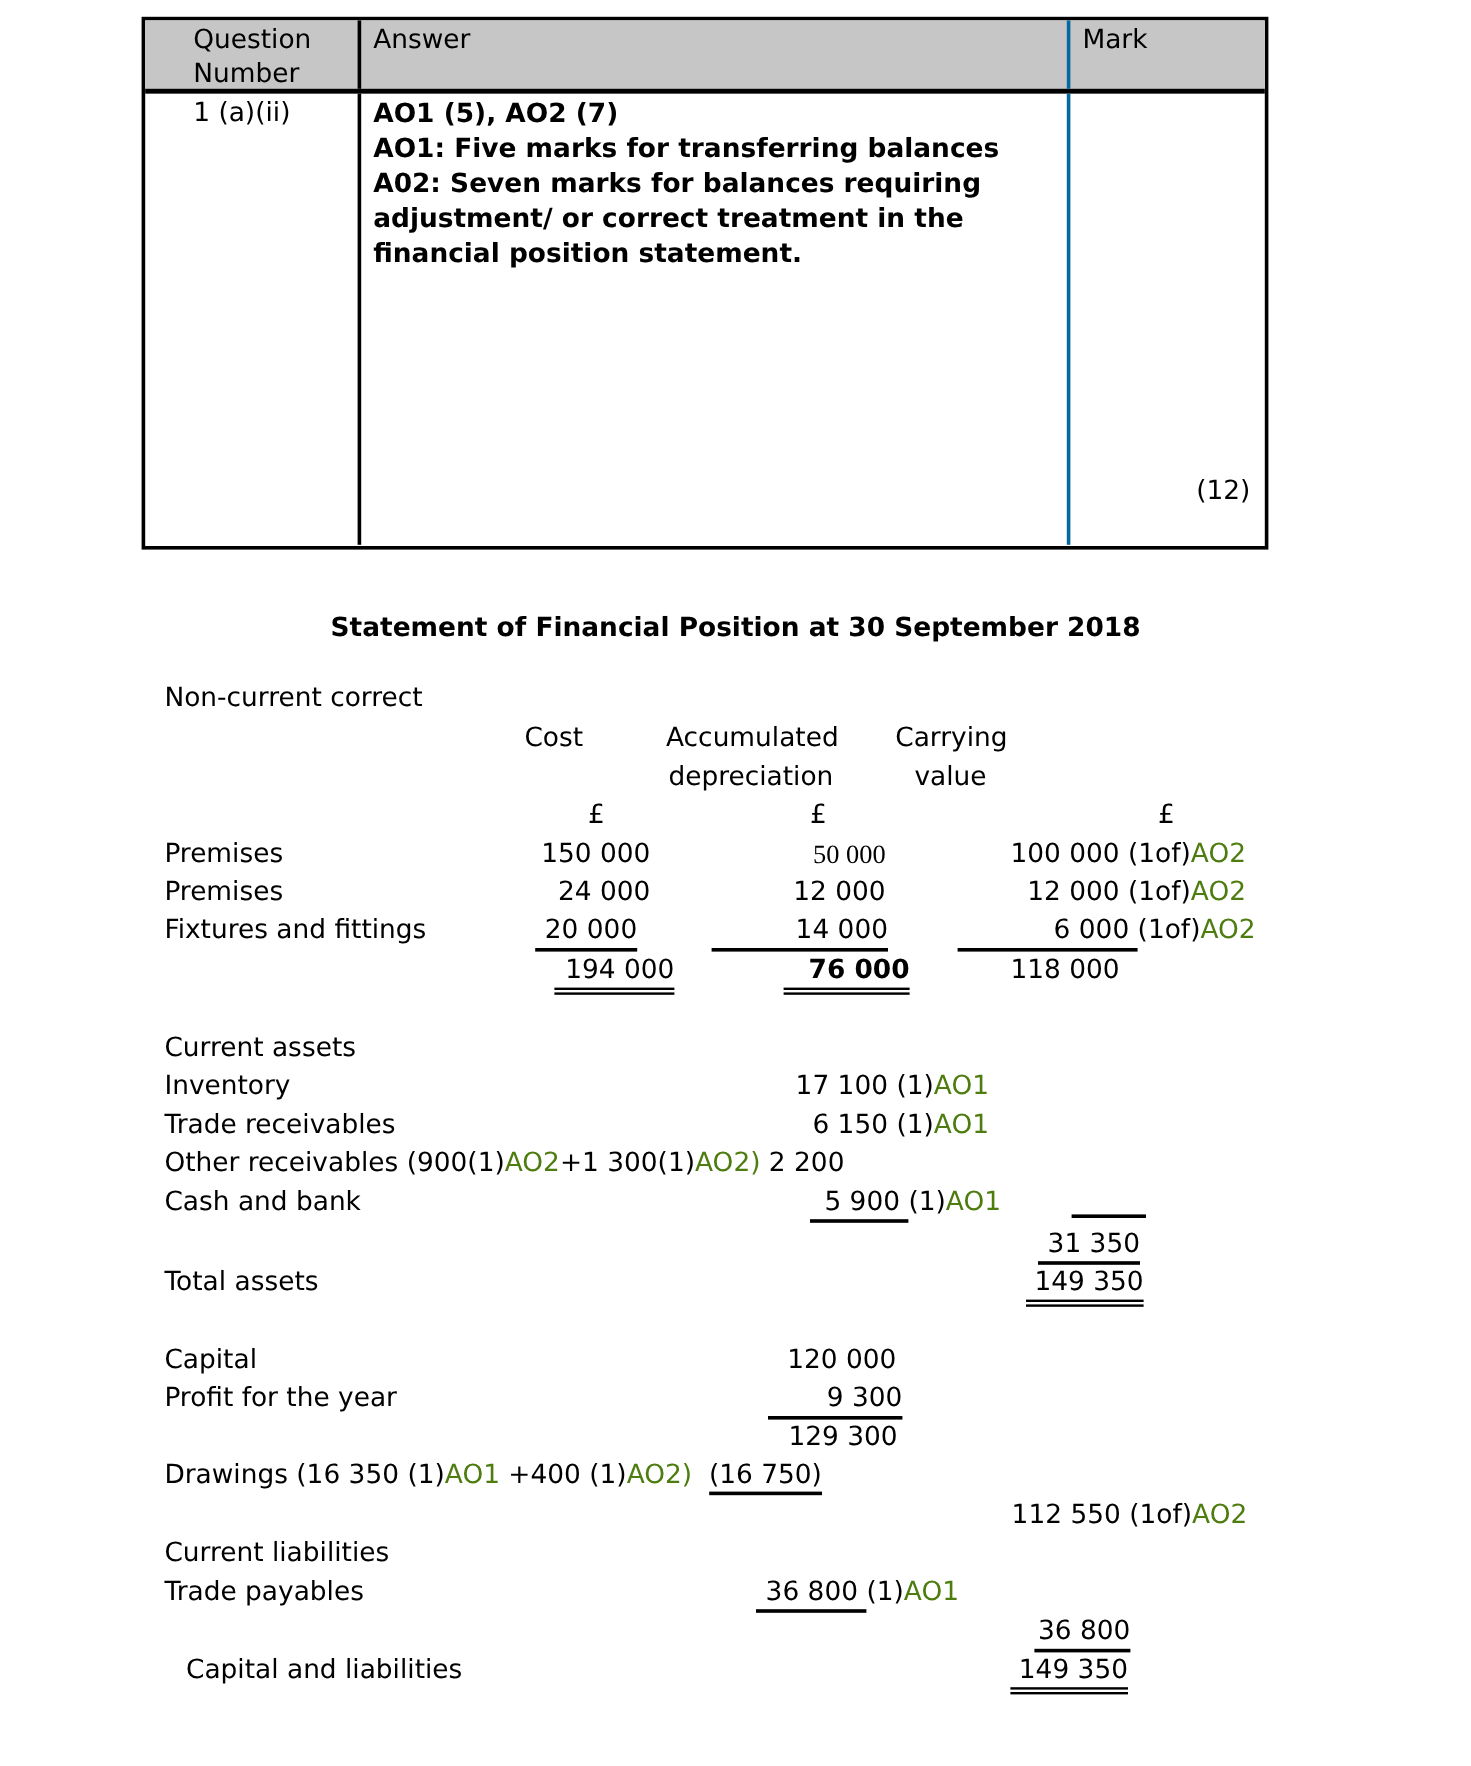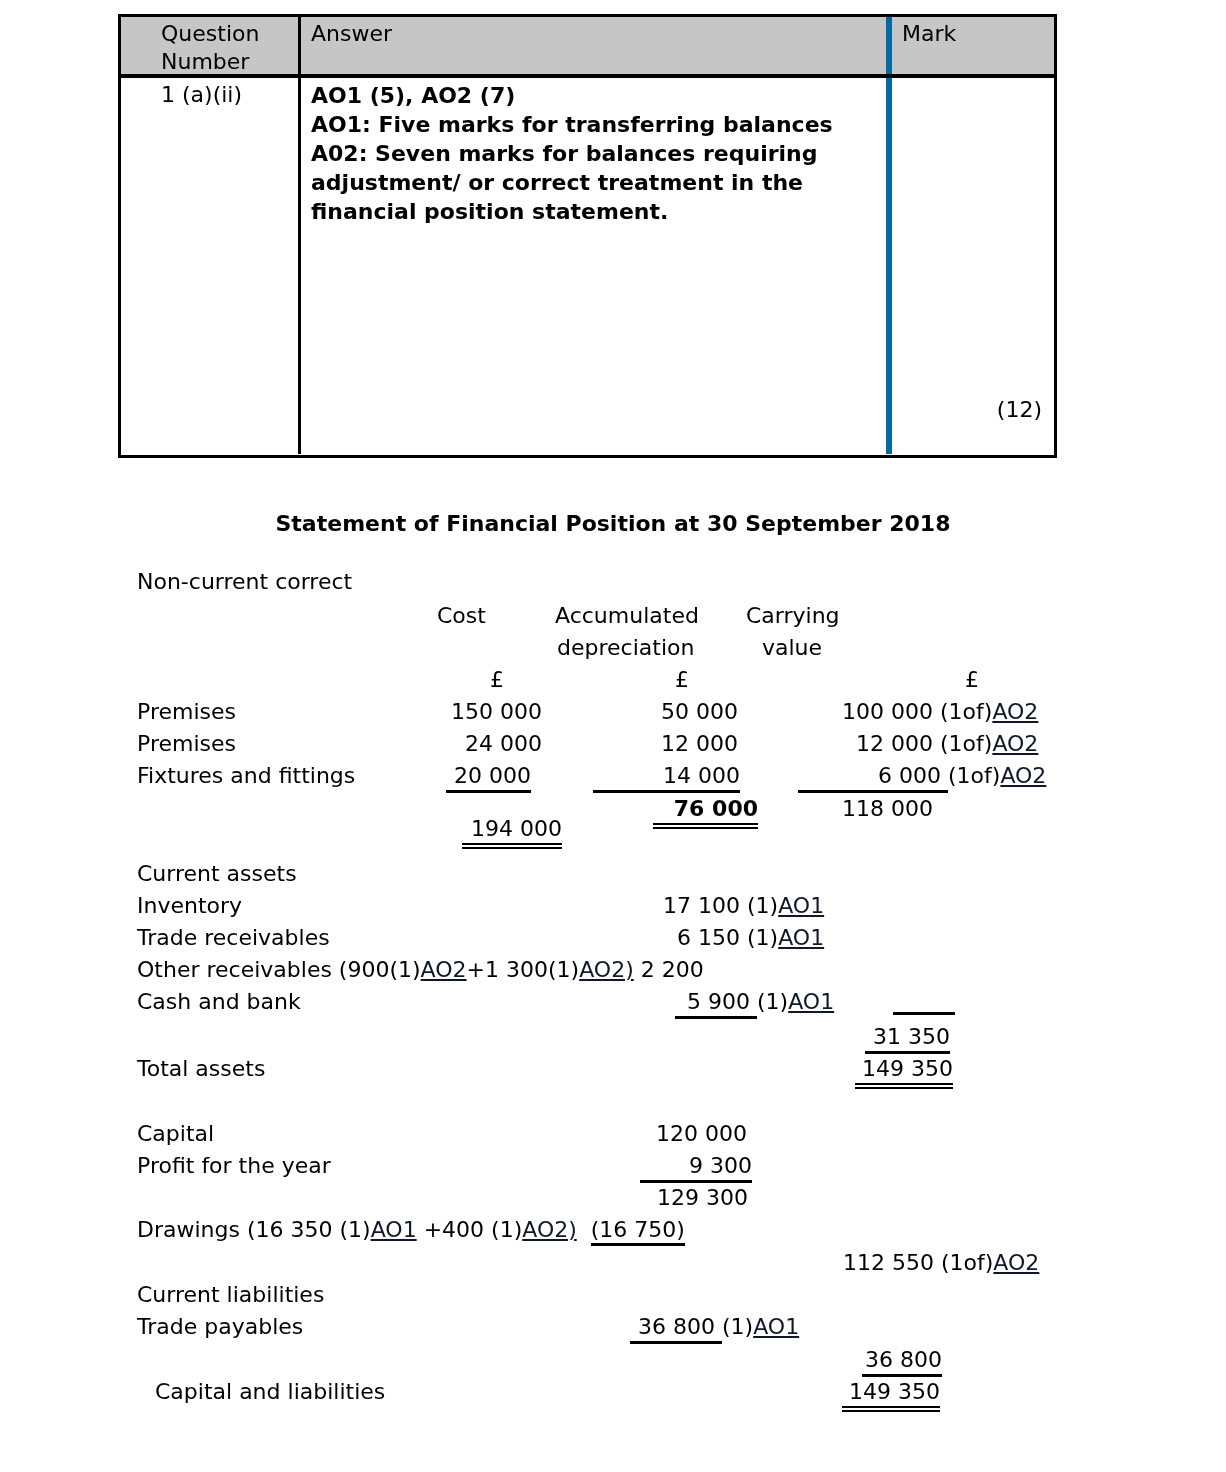--- a/index.html
+++ b/index.html
@@ -11,28 +11,28 @@
   
   .mtable{
     position:absolute;left:118px;top:14px;width:939px;height:444px;
     border:3px solid #000;box-sizing:border-box;font-size:22px;
   }
   .mrow{display:flex;box-sizing:border-box;padding-left:30px;}
   .mhead{height:61px;background:#C6C6C6;border-bottom:4px solid #000;}
   .mbody{height:376px;}
   .mcell{box-sizing:border-box;padding:3px 8px 4px 10px;line-height:28px;}
   .cq{width:150px;border-right:3px solid #000;}
-  .ca{flex:1;border-right:6px solid #0369a1;}
+  .ca{flex:1;border-right:3px solid #0369a1;}
   .cm{width:162px;position:relative;}
   .answer-line{font-weight:bold;line-height:29px;white-space:pre;}
   .mark-val{position:absolute;top:318px;right:12px;}
   
   .abs{position:absolute;white-space:pre;font-size:22px;line-height:26px;}
   .bold{font-weight:bold;}
-  .red{color:#0f172a;text-decoration:underline;}
+  .red{color:#4d7c0f;}
   .num{display:inline-block;text-align:right;white-space:pre;vertical-align:baseline;}
   .u{border-bottom:3px solid #000;padding-bottom:1px;}
   .uu{border-bottom:6px double #000;padding-bottom:1px;}
   .rule{position:absolute;border-bottom:3px solid #000;}
   .title{left:0;width:1226px;text-align:center;}
 </style>
 </head>
 <body>
 
 <div class="page">
@@ -67,34 +67,34 @@
   <div class="abs" style="left:557px;top:635px;">depreciation</div>
   <div class="abs" style="left:746px;top:603px;">Carrying</div>
   <div class="abs" style="left:762px;top:635px;">value</div>
 
   <div class="abs" style="left:490px;top:667px;">£</div>
   <div class="abs" style="left:675px;top:667px;">£</div>
   <div class="abs" style="left:965px;top:667px;">£</div>
 
   <div class="abs" style="left:137px;top:699px;">Premises</div>
   <div class="abs" style="left:380px;top:699px;"><span class="num" style="width:162px;">150 000</span></div>
-  <div class="abs" style="left:576px;top:699px;"><span class="num" style="width:162px;">50 000</span></div>
+  <div class="abs" style="left:576px;top:699px;"><span class="num" style="width:162px;font-family:Liberation Serif, serif;">50 000</span></div>
   <div class="abs" style="left:820px;top:699px;"><span class="num" style="width:113px;">100 000</span><span> (1of)</span><span class="red">AO2</span></div>
 
   <div class="abs" style="left:137px;top:731px;">Premises</div>
   <div class="abs" style="left:380px;top:731px;"><span class="num" style="width:162px;">24 000</span></div>
   <div class="abs" style="left:576px;top:731px;"><span class="num" style="width:162px;">12 000</span></div>
   <div class="abs" style="left:820px;top:731px;"><span class="num" style="width:113px;">12 000</span><span> (1of)</span><span class="red">AO2</span></div>
 
   <div class="abs" style="left:137px;top:763px;">Fixtures and fittings</div>
   <div class="abs" style="left:446px;top:763px;"><span class="num u" style="width:85px;">20 000</span></div>
   <div class="abs" style="left:593px;top:763px;"><span class="num u" style="width:147px;">14 000</span></div>
   <div class="abs" style="left:798px;top:763px;"><span class="num u" style="width:150px;">6 000 </span><span>(1of)</span><span class="red">AO2</span></div>
 
-  <div class="abs" style="left:462px;top:796px;margin-top:20px;"><span class="num uu" style="width:100px;">194 000</span></div>
+  <div class="abs" style="left:462px;top:796px;"><span class="num uu" style="width:100px;">194 000</span></div>
   <div class="abs" style="left:653px;top:796px;"><span class="num uu" style="width:105px;font-weight:bold;">76 000</span></div>
   <div class="abs" style="left:820px;top:796px;"><span class="num" style="width:113px;">118 000</span></div>
 
   <div class="abs" style="left:137px;top:861px;">Current assets</div>
 
   <div class="abs" style="left:137px;top:893px;">Inventory</div>
   <div class="abs" style="left:560px;top:893px;"><span class="num" style="width:180px;">17 100</span><span> (1)</span><span class="red">AO1</span></div>
 
   <div class="abs" style="left:137px;top:925px;">Trade receivables</div>
   <div class="abs" style="left:560px;top:925px;"><span class="num" style="width:180px;">6 150</span><span> (1)</span><span class="red">AO1</span></div>

